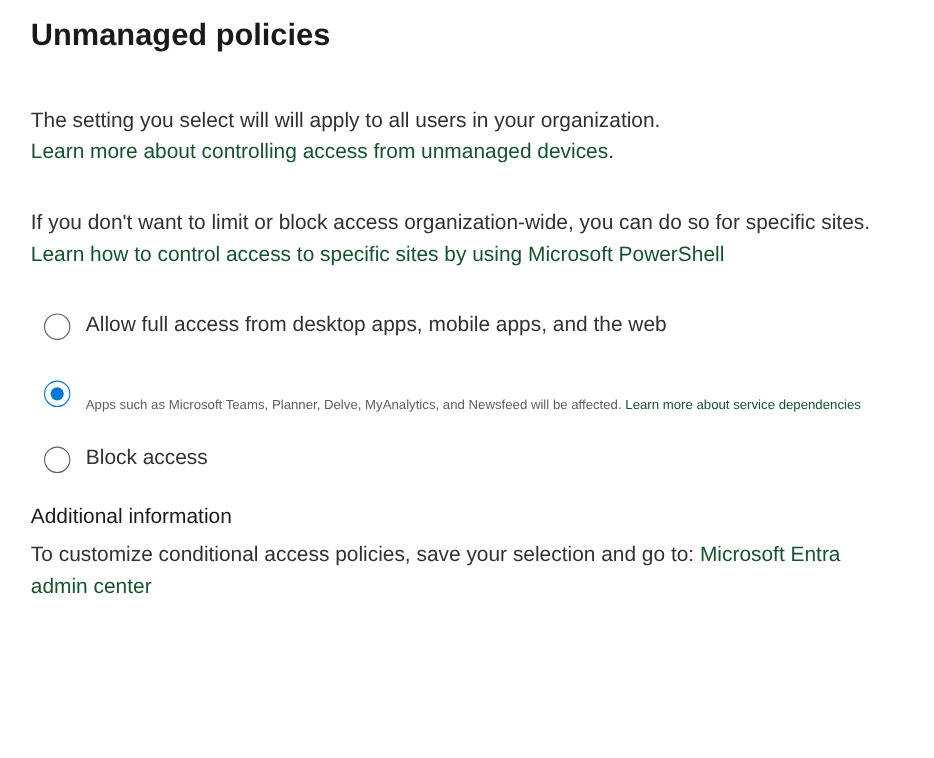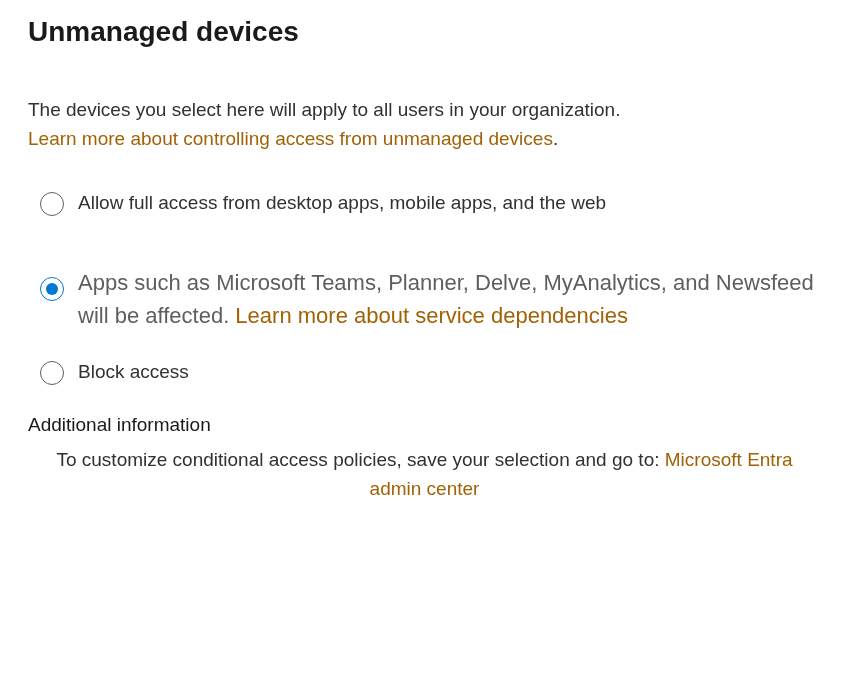--- a/index.html
+++ b/index.html
@@ -25,21 +25,21 @@
       line-height: 1.5;
       color: #323130;
     }
     .intro p {
       margin: 0;
     }
     .para-block {
       margin-bottom: 36px;
     }
     a.link {
-      color: #a16207;
+      color: #14532d;
       text-decoration: none;
       cursor: pointer;
     }
     .options {
       margin-top: 28px;
       margin-bottom: 28px;
     }
     .option {
       display: flex;
       align-items: center;
@@ -77,52 +77,57 @@
     }
     .option-content {
       flex: 1;
     }
     .option-label {
       font-size: 19px;
       color: #323130;
       line-height: 1.5;
     }
     .option-desc {
-      font-size: 22px;
+      font-size: 12px;
       color: #605e5c;
       line-height: 1.5;
       margin-top: 22px;
     }
     h2.subheading {
       font-size: 19px;
       font-weight: 400;
       color: #1b1a19;
       margin-top: 8px;
       margin-bottom: 10px;
     }
     .footer-text {
       font-size: 19px;
       color: #323130;
       line-height: 1.5;
-      text-align: center;
     }
   </style>
 </head>
 <body>
 
-<h1>Unmanaged devices</h1>
+<h1>Unmanaged policies</h1>
 
 <div class="intro">
   <div class="para-block">
-    <p>The devices you select here will apply to all users in your organization.</p>
+    <p>The setting you select will will apply to all users in your organization.</p>
     <p>
       <a class="link">Learn more about controlling access from unmanaged devices</a><span>.</span>
     </p>
   </div>
 
+  <div class="para-block">
+    <p>If you don't want to limit or block access organization-wide, you can do so for specific sites.</p>
+    <p>
+      <a class="link">Learn how to control access to specific sites by using Microsoft PowerShell</a>
+    </p>
+  </div>
 </div>
 
 <div class="options">
 
   <div class="option">
     <div class="radio"></div>
     <div class="option-content">
       <div class="option-label">Allow full access from desktop apps, mobile apps, and the web</div>
     </div>
   </div>

